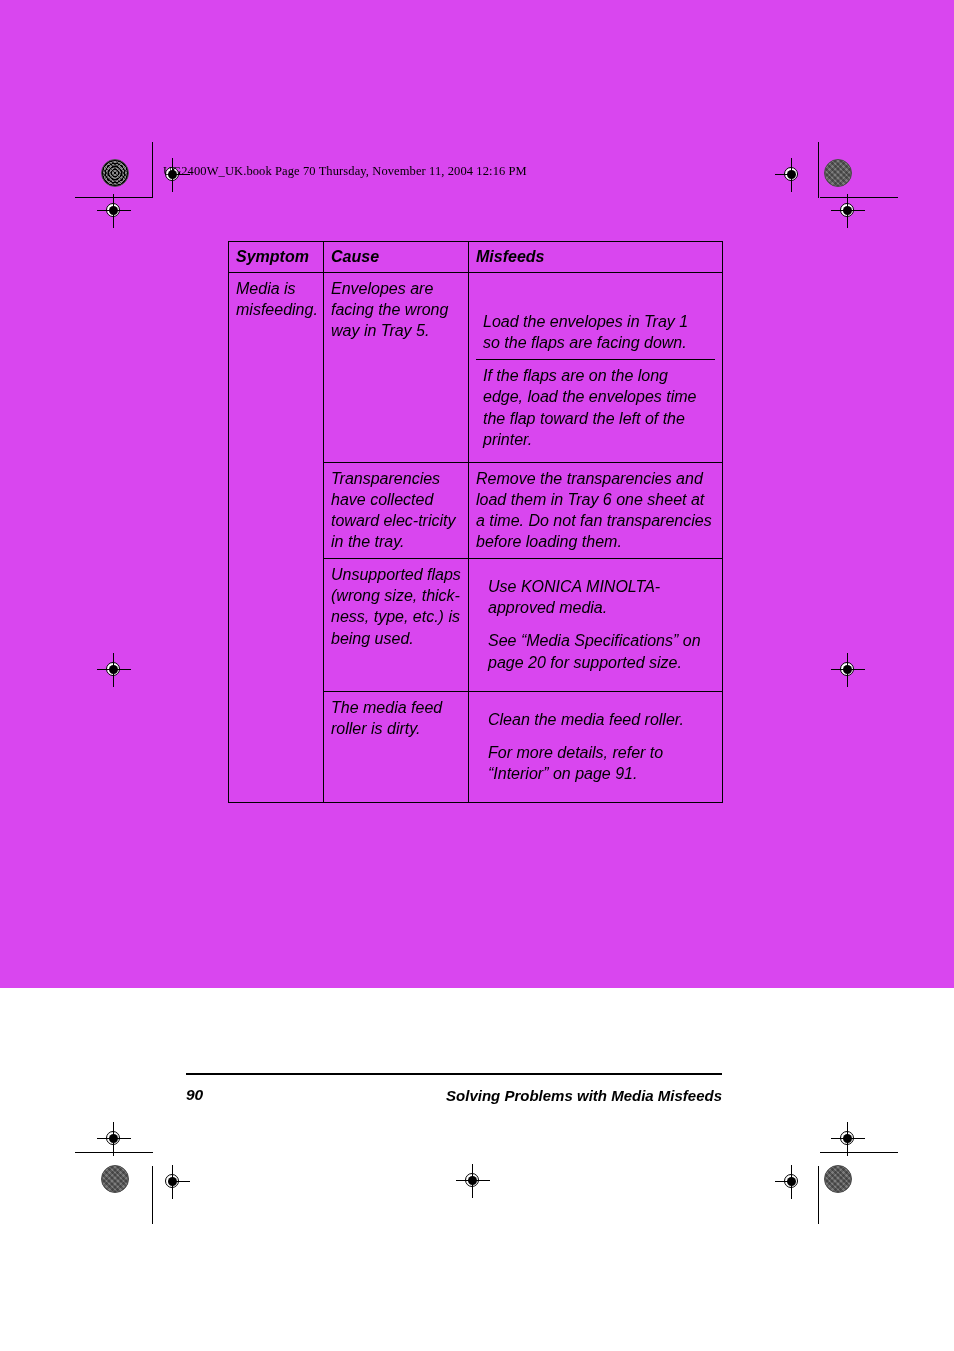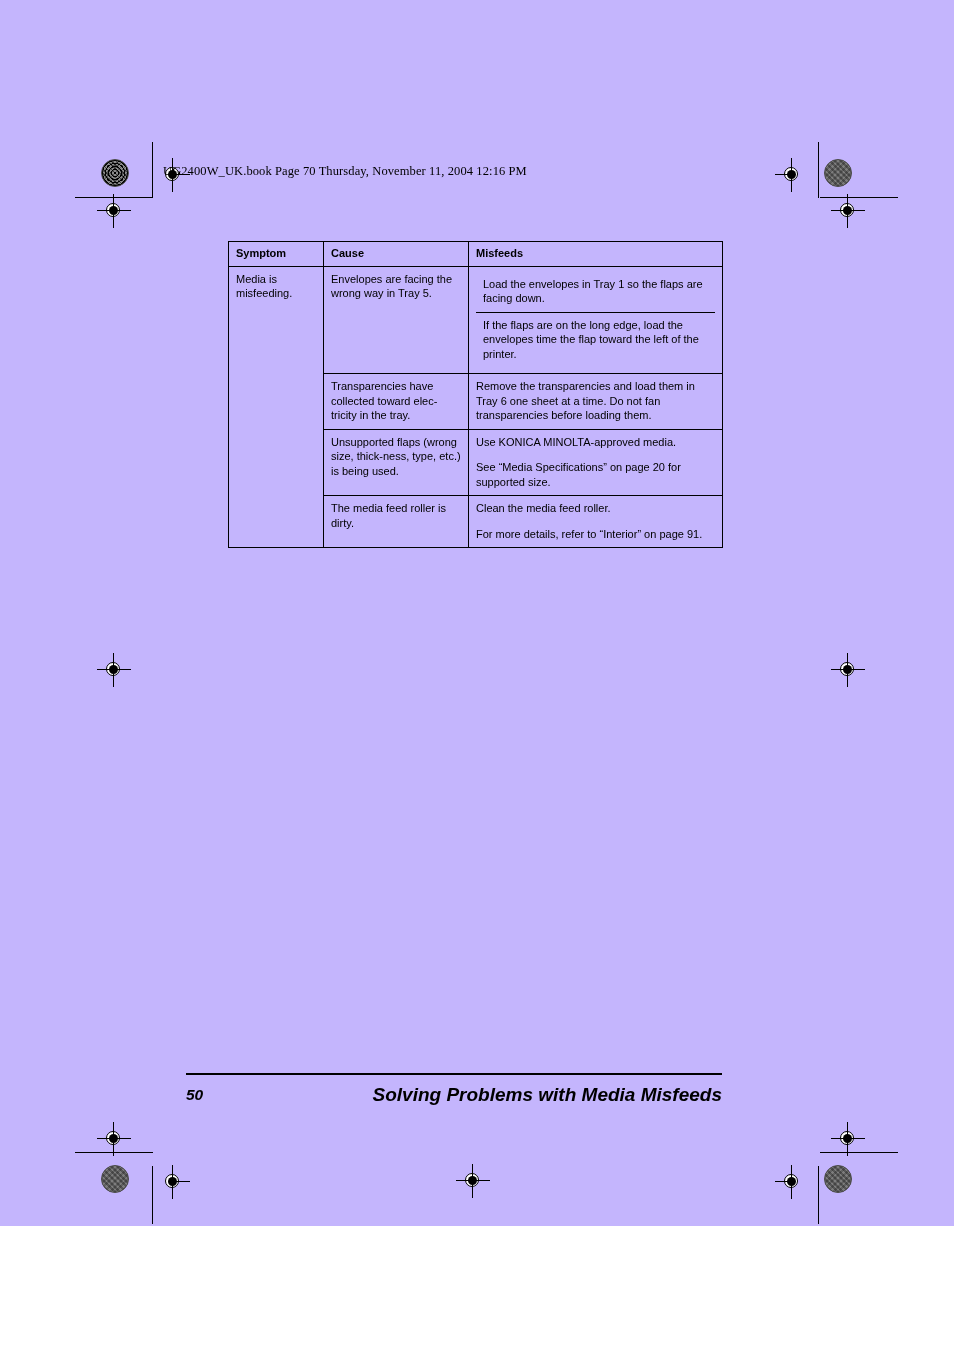--- a/index.html
+++ b/index.html
@@ -16,22 +16,22 @@
     font-family: "Liberation Sans", sans-serif;
     color: #000000;
     -webkit-font-smoothing: antialiased;
   }
 
   
   #page {
     position: absolute;
     inset: 0;
     width: 954px;
-    height: 1226px;
-    background: #c4b5fd;
+    height: 988px;
+    background: #d946ef;
   }
 
   
   .reg {
     position: absolute;
     width: 34px;
     height: 34px;
     pointer-events: none;
   }
   .reg .ring {
@@ -118,22 +118,23 @@
   #table-wrap {
     position: absolute;
     left: 228px;
     top: 241px;
     width: 494px;
   }
   table.doc {
     border-collapse: collapse;
     width: 494px;
     table-layout: fixed;
-    font-size: 11px;
+    font-size: 16px;
     line-height: 1.32;
+    font-style: italic;
   }
   table.doc td, table.doc th {
     border: 1px solid #000;
     padding: 5px 7px 6px 7px;
     vertical-align: top;
     text-align: left;
     font-weight: normal;
   }
   table.doc th {
     font-weight: bold;
@@ -145,30 +146,31 @@
   .col-solution{ width: 254px; }
 
   td.nested-host {
     padding: 0;
     border: 1px solid #000;
   }
   table.inner {
     border-collapse: collapse;
     width: 100%;
     table-layout: fixed;
+    margin-top: 28px;
   }
   table.inner td {
     border: 0;
     border-bottom: 1px solid #000;
     padding: 5px 7px 6px 7px;
     vertical-align: top;
   }
   table.inner tr:last-child td { border-bottom: 0; }
 
-  p.cellp { margin: 0; }
+  p.cellp { margin: 12px; }
   p.cellp + p.cellp { margin-top: 11px; }
 
   
   #footer-rule {
     position: absolute;
     left: 186px;
     top: 1073px;
     width: 536px;
     height: 2px;
     background: #000;
@@ -180,21 +182,21 @@
     width: 536px;
     height: 26px;
     display: flex;
     align-items: center;
     justify-content: space-between;
     font-style: italic;
     font-weight: bold;
     font-size: 15.5px;
   }
   #page-number { font-size: 15.5px; }
-  #footer-title { font-size: 19px; }
+  #footer-title { font-size: 15px; }
 </style>
 </head>
 <body>
 
 <div id="page">
 
   <div class="halftone" style="left:101px; top:159px;"></div>
   <div class="trim v" style="left:152px; top:142px; height:56px;"></div>
   <div class="reg half-h-right" style="left:156px; top:158px;">
     <div class="ring"></div>
@@ -337,17 +339,17 @@
             <p class="cellp">Clean the media feed roller.</p>
             <p class="cellp">For more details, refer to “Interior” on page 91.</p>
           </td>
         </tr>
       </tbody>
     </table>
   </div>
 
   <div id="footer-rule"></div>
   <div id="footer">
-    <span id="page-number">50</span>
+    <span id="page-number">90</span>
     <span id="footer-title">Solving Problems with Media Misfeeds</span>
   </div>
 
 </div>
 
 </body></html>

